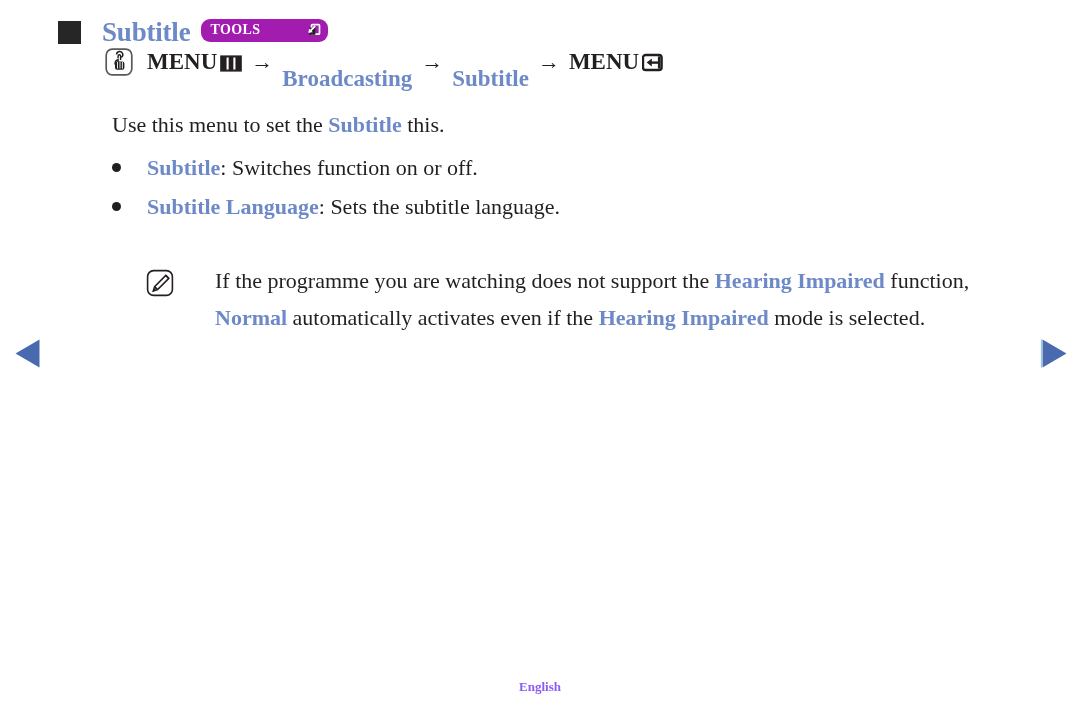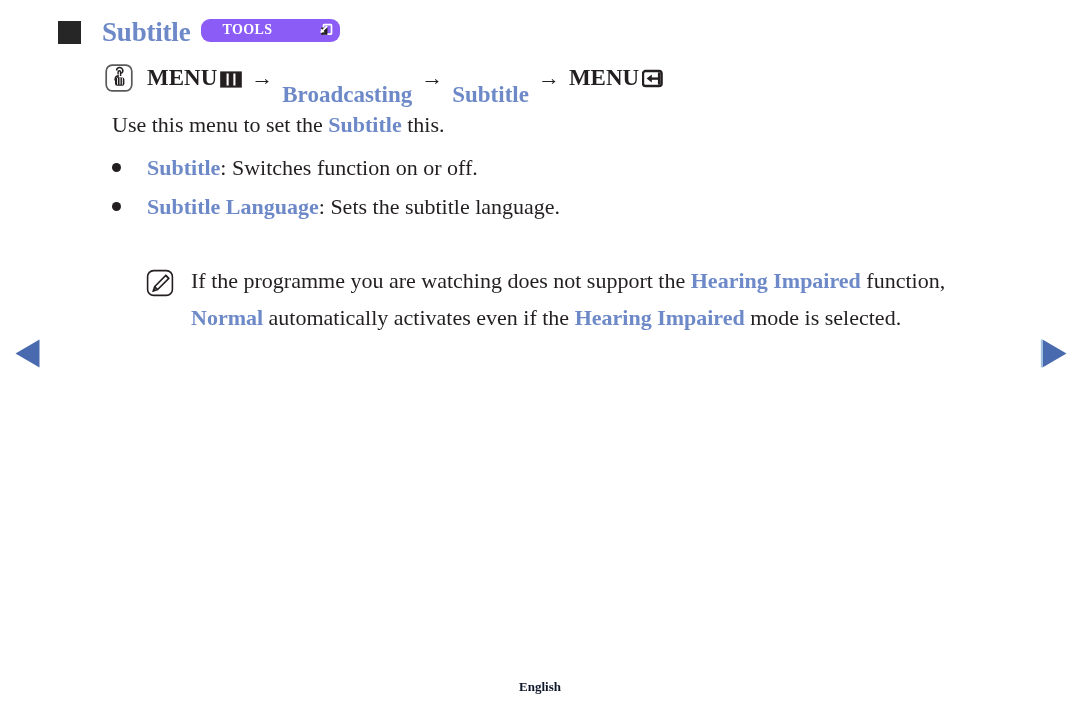--- a/index.html
+++ b/index.html
@@ -44,24 +44,24 @@
     font-size: 27px;
     font-weight: bold;
     color: #6d89c8;
     letter-spacing: -0.2px;
     line-height: 1;
     white-space: nowrap;
   }
   .tools-badge {
     display: inline-flex;
     align-items: center;
-    background: #8b5cf6;
+    background: #a21caf;
     border-radius: 9px;
     height: 23px;
-    padding: 0 7px 0 21px;
+    padding: 0 7px 0 9px;
     margin-left: 11px;
     position: relative;
     top: -2px;
     gap: 42px;
   }
   .tools-badge .tools-text {
     color: #ffffff;
     font-size: 14px;
     font-weight: bold;
     letter-spacing: 0.4px;
@@ -70,21 +70,21 @@
   .tools-badge .tools-icon {
     margin-left: 2px;
     display: inline-flex;
     align-items: center;
   }
 
   
   .menu-path {
     position: absolute;
     left: 104px;
-    top: 60px;
+    top: 44px;
     display: flex;
     align-items: center;
     font-size: 23px;
     font-weight: bold;
     white-space: nowrap;
     height: 36px;
   }
   .menu-path .key-icon {
     display: inline-flex;
     align-items: center;
@@ -158,20 +158,21 @@
     flex: none;
     margin-top: 6px;
     margin-right: 17px;
   }
   .note-text {
     font-size: 22px;
     line-height: 36.5px;
     color: #231f20;
     font-weight: normal;
     max-width: 805px;
+    margin-left: 24px;
   }
   .note-text .kw { font-weight: bold; }
 
   
   .nav-arrow {
     position: absolute;
     top: 338px;
     width: 30px;
     height: 31px;
   }
@@ -180,21 +181,21 @@
 
   
   .footer-language {
     position: absolute;
     left: 0;
     right: 0;
     top: 679px;
     text-align: center;
     font-size: 13px;
     font-weight: bold;
-    color: #0f172a;
+    color: #8b5cf6;
   }
 </style>
 </head>
 <body>
 
 <div class="page">
 
   <div class="section-title-row">
     <span class="square-bullet"></span>
     <span class="section-title">Subtitle</span>

